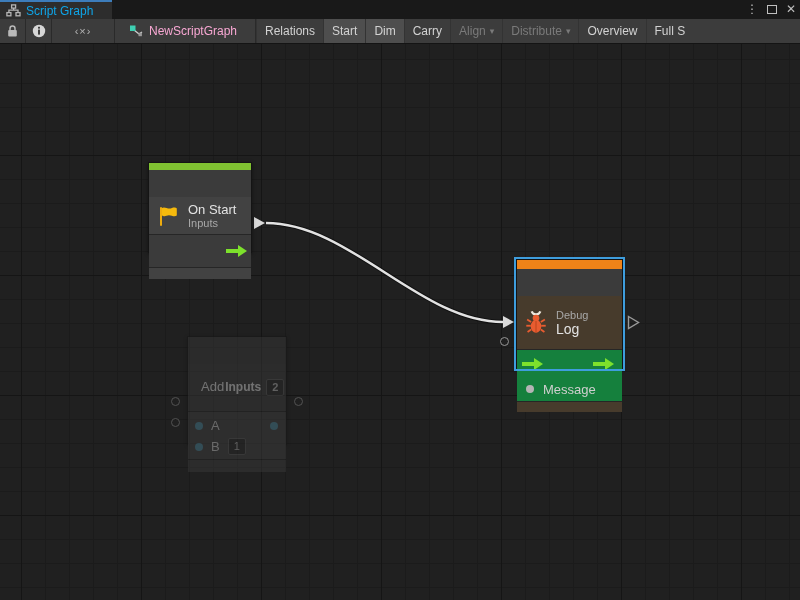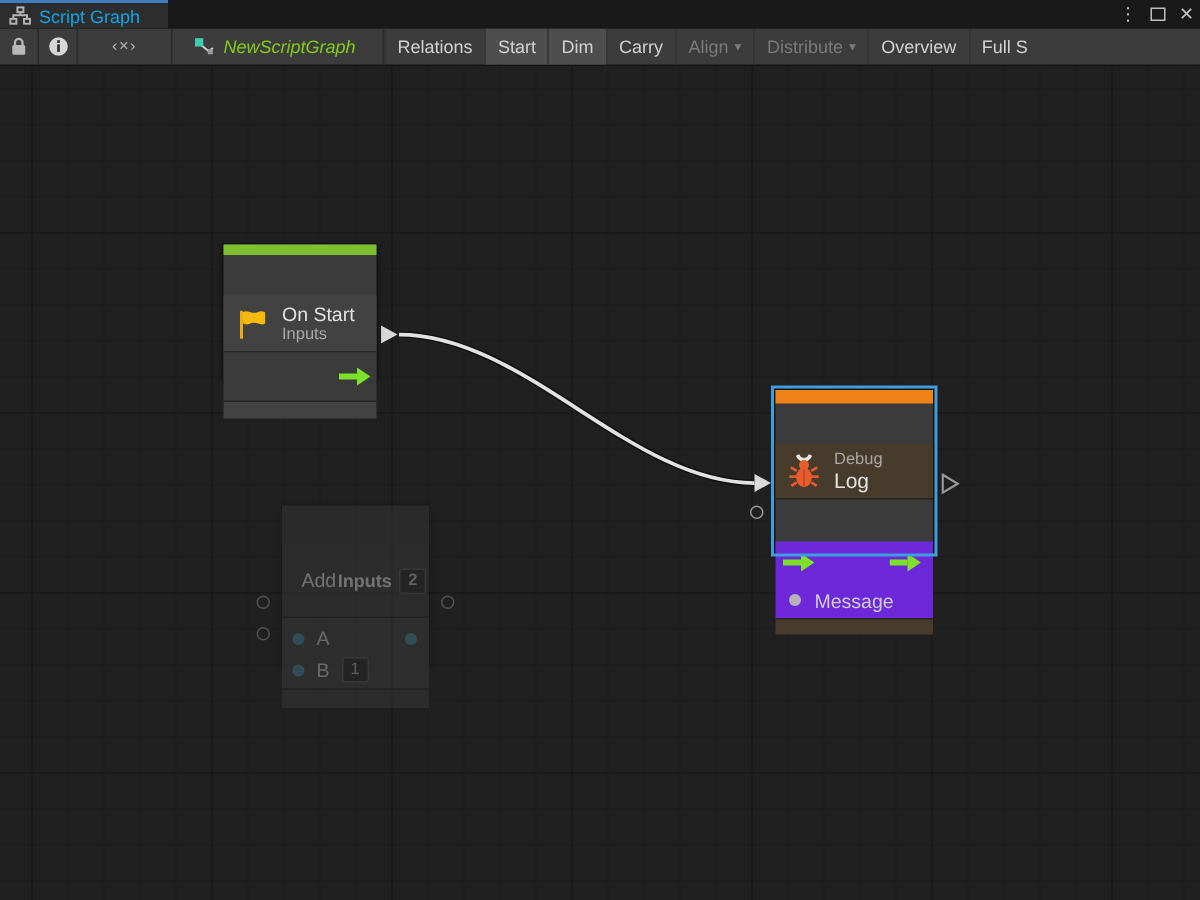--- a/index.html
+++ b/index.html
@@ -18,21 +18,21 @@
 
   
   .toolbar { height:25px; flex:0 0 25px; background:#3c3c3c; border-bottom:1px solid #141414;
              display:flex; align-items:stretch; color:#d2d2d2; font-size:12px; }
   .sep { width:1px; background:#2a2a2a; flex:0 0 1px; }
   .tibtn { display:flex; align-items:center; justify-content:center; }
   .tbtn { display:flex; align-items:center; padding:0 8px; white-space:nowrap; border-left:1px solid #333; }
   .tbtn.active { background:#4e4e4e; }
   .tbtn.disabled { color:#7a7a7a; }
   .tbtn .dd { font-size:9px; margin-left:4px; }
-  .graph-name { display:flex; align-items:center; gap:6px; width:140px; padding-left:14px; color:#84cc16;font-style:italic; }
+  .graph-name { display:flex; align-items:center; gap:6px; width:140px; padding-left:14px; color:#f9a8d4; }
   .zoom-group { display:flex; align-items:center; width:150px; padding:0 6px; }
   .zoom-label { margin-right:9px; color:#c8c8c8; }
   .zoom-track { position:relative; width:86px; height:1px; background:#6f6f6f; }
   .zoom-handle { position:absolute; right:-3px; top:-5px; width:11px; height:11px; border-radius:50%; background:#8f8f8f; }
   .zoom-value { margin-left:7px; color:#c8c8c8; }
   .code-glyph { font-size:11px; color:#b5b5b5; letter-spacing:1px; }
 
   
   .canvas { position:relative; flex:1 1 auto; overflow:hidden; background-color:#202020;
     background-image:
@@ -64,22 +64,22 @@
 
   
   .node-onstart { left:148px; top:118px; width:104px; height:91px; }
   .node-onstart .nhead { height:38px; background:#424242; }
   .node-onstart .nbody { height:32px; background:#3b3b3b; display:flex; align-items:center;
                          justify-content:flex-end; padding-right:4px; }
   .node-onstart .nfoot { height:12px; background:#424242; }
 
   
   .node-debug { left:516px; top:215px; width:107px; height:110px; }
-  .node-debug .nhead { height:37px; background:#473b2c; }
-  .node-debug .nbody { height:51px; background:#6d28d9;margin-top:28px; }
+  .node-debug .nhead { height:54px; background:#473b2c; }
+  .node-debug .nbody { height:51px; background:#15803d; }
   .node-debug .nfoot { height:11px; background:#473b2c; }
   .dbg-row1 { height:28px; display:flex; align-items:center; justify-content:space-between;
               padding:0 8px 0 5px; }
   .dbg-row2 { height:22px; display:flex; align-items:center; padding-left:9px; gap:9px; }
   .dbg-row2 .plabel { color:#cfcfcf; font-size:13px; }
 
   
   .add-wrap { position:absolute; left:187px; top:292px; opacity:0.42; }
   .node-add { position:relative; width:100px; height:109px; left:0; top:0; }
   .node-add .nhead { height:48px; background:#3e3e3e; align-items:center; }

